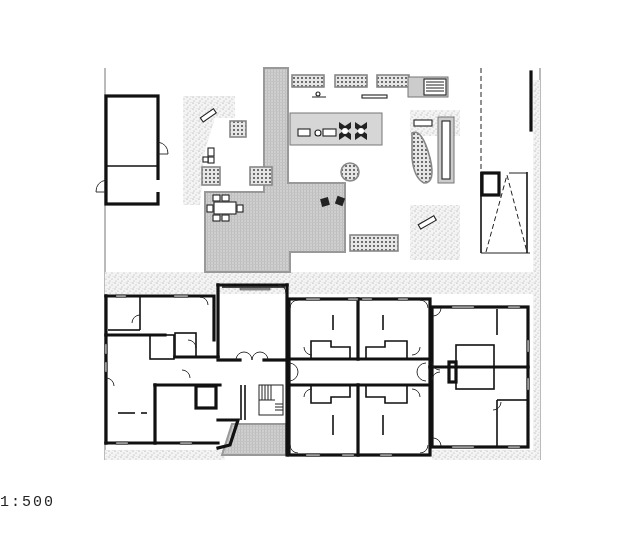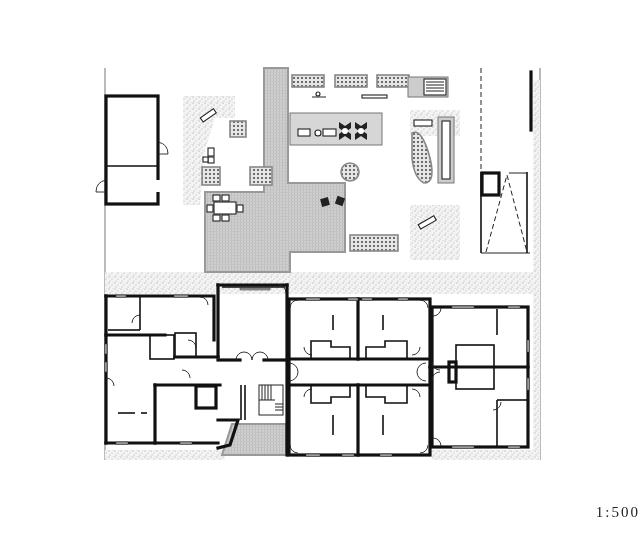--- a/index.html
+++ b/index.html
@@ -1,20 +1,20 @@
 <!DOCTYPE html>
 <html><head>
   <meta charset="utf-8">
   <style>
     html, body { margin: 0; padding: 0; background: #ffffff; }
     body { width: 640px; height: 554px; position: relative; overflow: hidden; font-family: "DejaVu Sans", sans-serif; }
     #plan { position: absolute; left: 0; top: 0; width: 640px; height: 554px; }
     .scale-label {
-      position: absolute; left: 0; width: 640px; top: 494px; text-align: right;
-      font-family: Liberation Serif, serif; font-size: 15px; letter-spacing: 2px; color: #222; margin-top: 10px;
+      position: absolute; left: 0; width: 640px; top: 494px; text-align: left;
+      font-family: Liberation Mono, monospace; font-size: 15px; letter-spacing: 2px; color: #222;
     }
     .wall { fill: none; stroke: #111; stroke-width: 3.2; stroke-linecap: square; }
     .wall-thin { fill: none; stroke: #111; stroke-width: 1.6; }
     .line-thin { fill: none; stroke: #222; stroke-width: 1; }
     .site { fill: none; stroke: #777; stroke-width: 1; }
     .door { fill: none; stroke: #222; stroke-width: 0.9; }
     .win { fill: #9a9a9a; stroke: #333; stroke-width: 0.5; }
     .pave { fill: url(#pave); stroke: #999; stroke-width: 2; }
     .gravel { fill: url(#gravel); }
     .planter { fill: url(#dots); stroke: #888; stroke-width: 1.6; }

